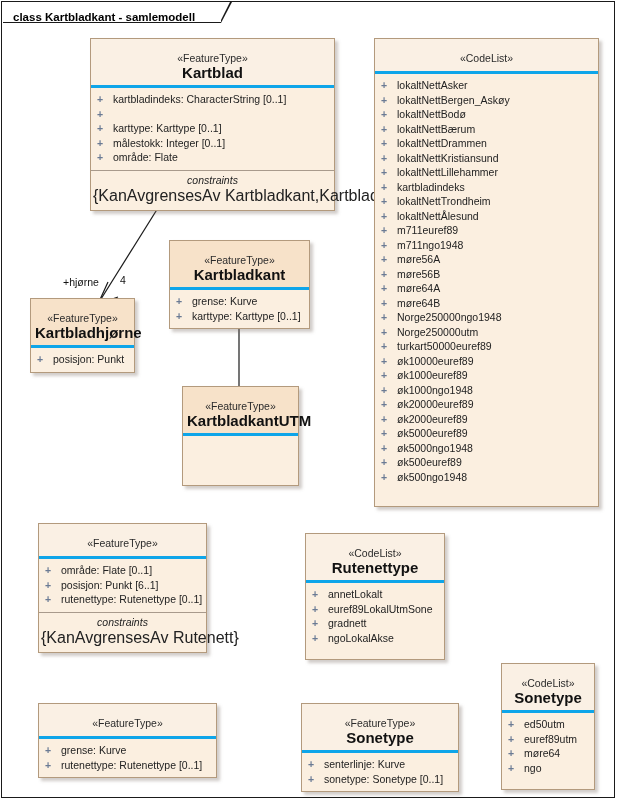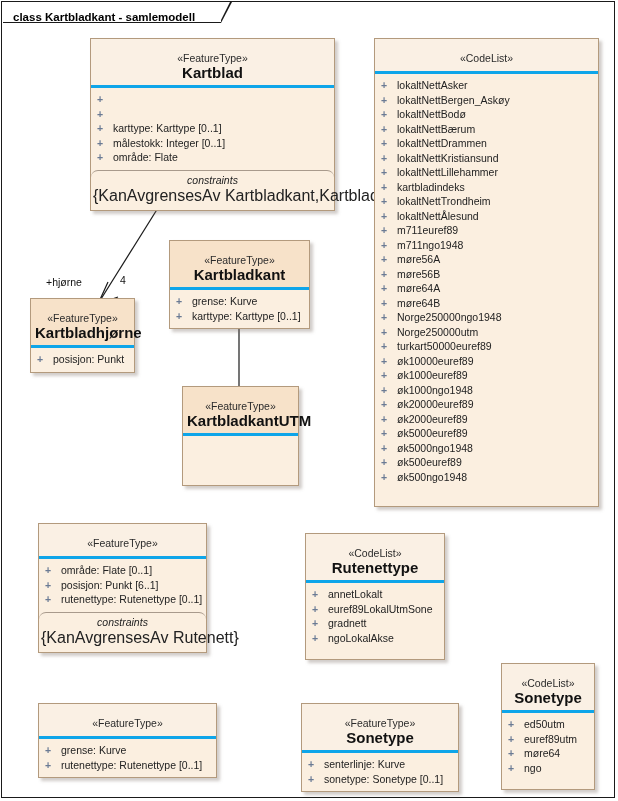--- a/index.html
+++ b/index.html
@@ -58,21 +58,21 @@
   }
   .uml .body.empty{ min-height:40px; }
   .attr{
     display:flex;line-height:14.5px;font-size:10.5px;color:#222;
     padding:0 4px 0 6px;white-space:nowrap;
   }
   .vis{ color:#6a7a94;font-weight:bold;width:16px;flex:0 0 16px;text-align:left; }
   .cons{
     border-top:1px solid #a89a8c;
     background:#fbefe0;
-    text-align:center;padding:3px 2px 5px 2px;border-radius:7px;
+    text-align:center;padding:3px 2px 5px 2px;
   }
   .cons .ctitle{ font-style:italic;font-size:10.5px;display:block;margin-bottom:1px;color:#222; }
   .cons .ctext{ font-size:16px;color:#222;display:block;white-space:nowrap; }
   
   .conn{ position:absolute;left:0;top:0;width:614px;height:797px;overflow:visible; }
   .lbl{
     position:absolute;font-size:10.5px;color:#111;white-space:nowrap;
   }
 </style>
 </head>
@@ -88,30 +88,31 @@
 
     <line x1="176" y1="174" x2="99" y2="297" stroke="#1a1a1a" stroke-width="1.2"></line>
     <polyline points="106,280 96,302 116,295" fill="none" stroke="#1a1a1a" stroke-width="1.2"></polyline>
 
     <line x1="237" y1="321" x2="237" y2="384" stroke="#1a1a1a" stroke-width="1.2"></line>
     <polygon points="237,309 230,322 244,322" fill="#ffffff" stroke="#1a1a1a" stroke-width="1.2"></polygon>
   </svg>
 
   <div class="lbl" style="left:167px;top:170px;">0..*</div>
   <div class="lbl" style="left:118px;top:272px;">4</div>
-  <div class="lbl" style="left:44px;top:274px;">+hjørne</div>
+  <div class="lbl" style="left:61px;top:274px;">+hjørne</div>
 
   <div class="uml" style="left:88px;top:36px;width:245px;">
     <div class="head">
       <span class="stereo">«FeatureType»</span>
       <span class="cname">Kartblad</span>
     </div>
     <div class="body">
       <div class="attr">
           <span class="vis">+</span>
+          <span>kartbladindeks: CharacterString [0..1]</span>
         </div>
       <div class="attr">
           <span class="vis">+</span>
         </div>
       <div class="attr">
           <span class="vis">+</span>
           <span>karttype: Karttype [0..1]</span>
         </div>
       <div class="attr">
           <span class="vis">+</span>

